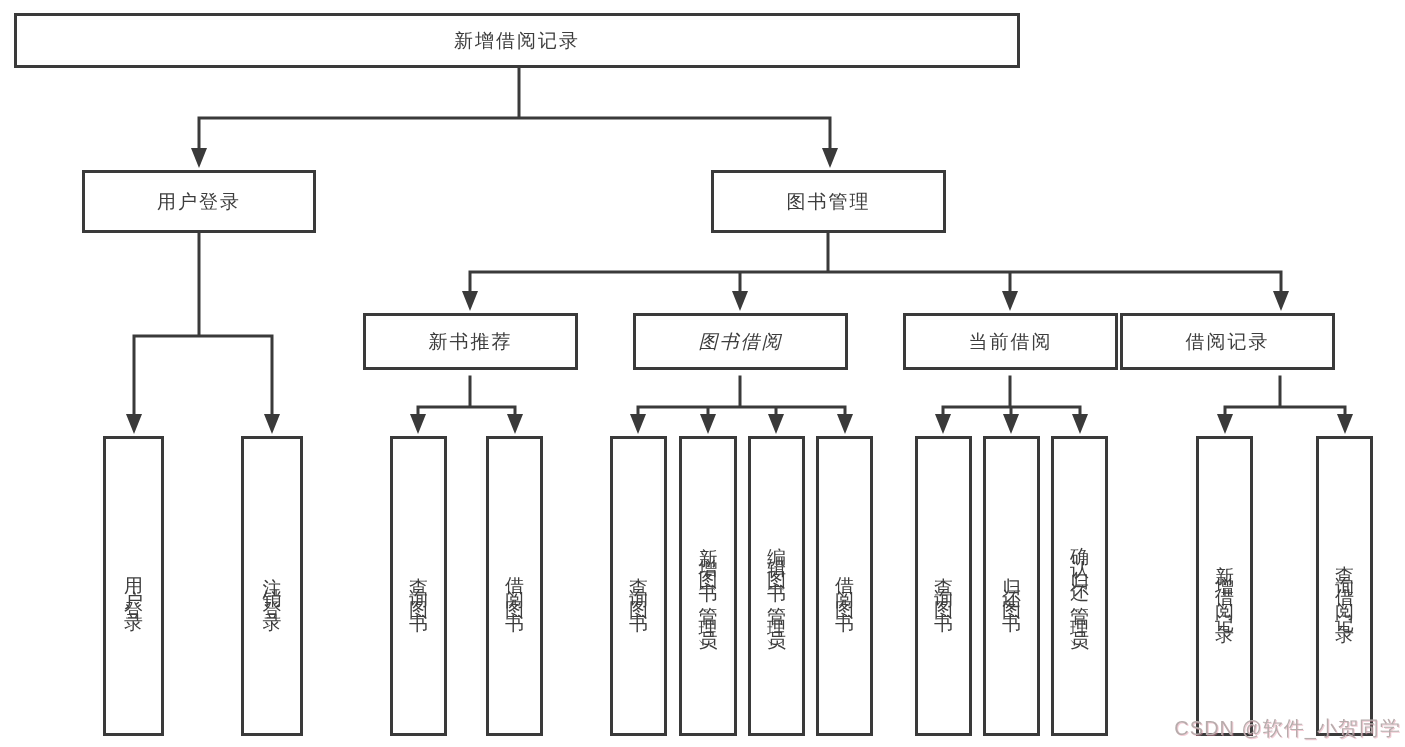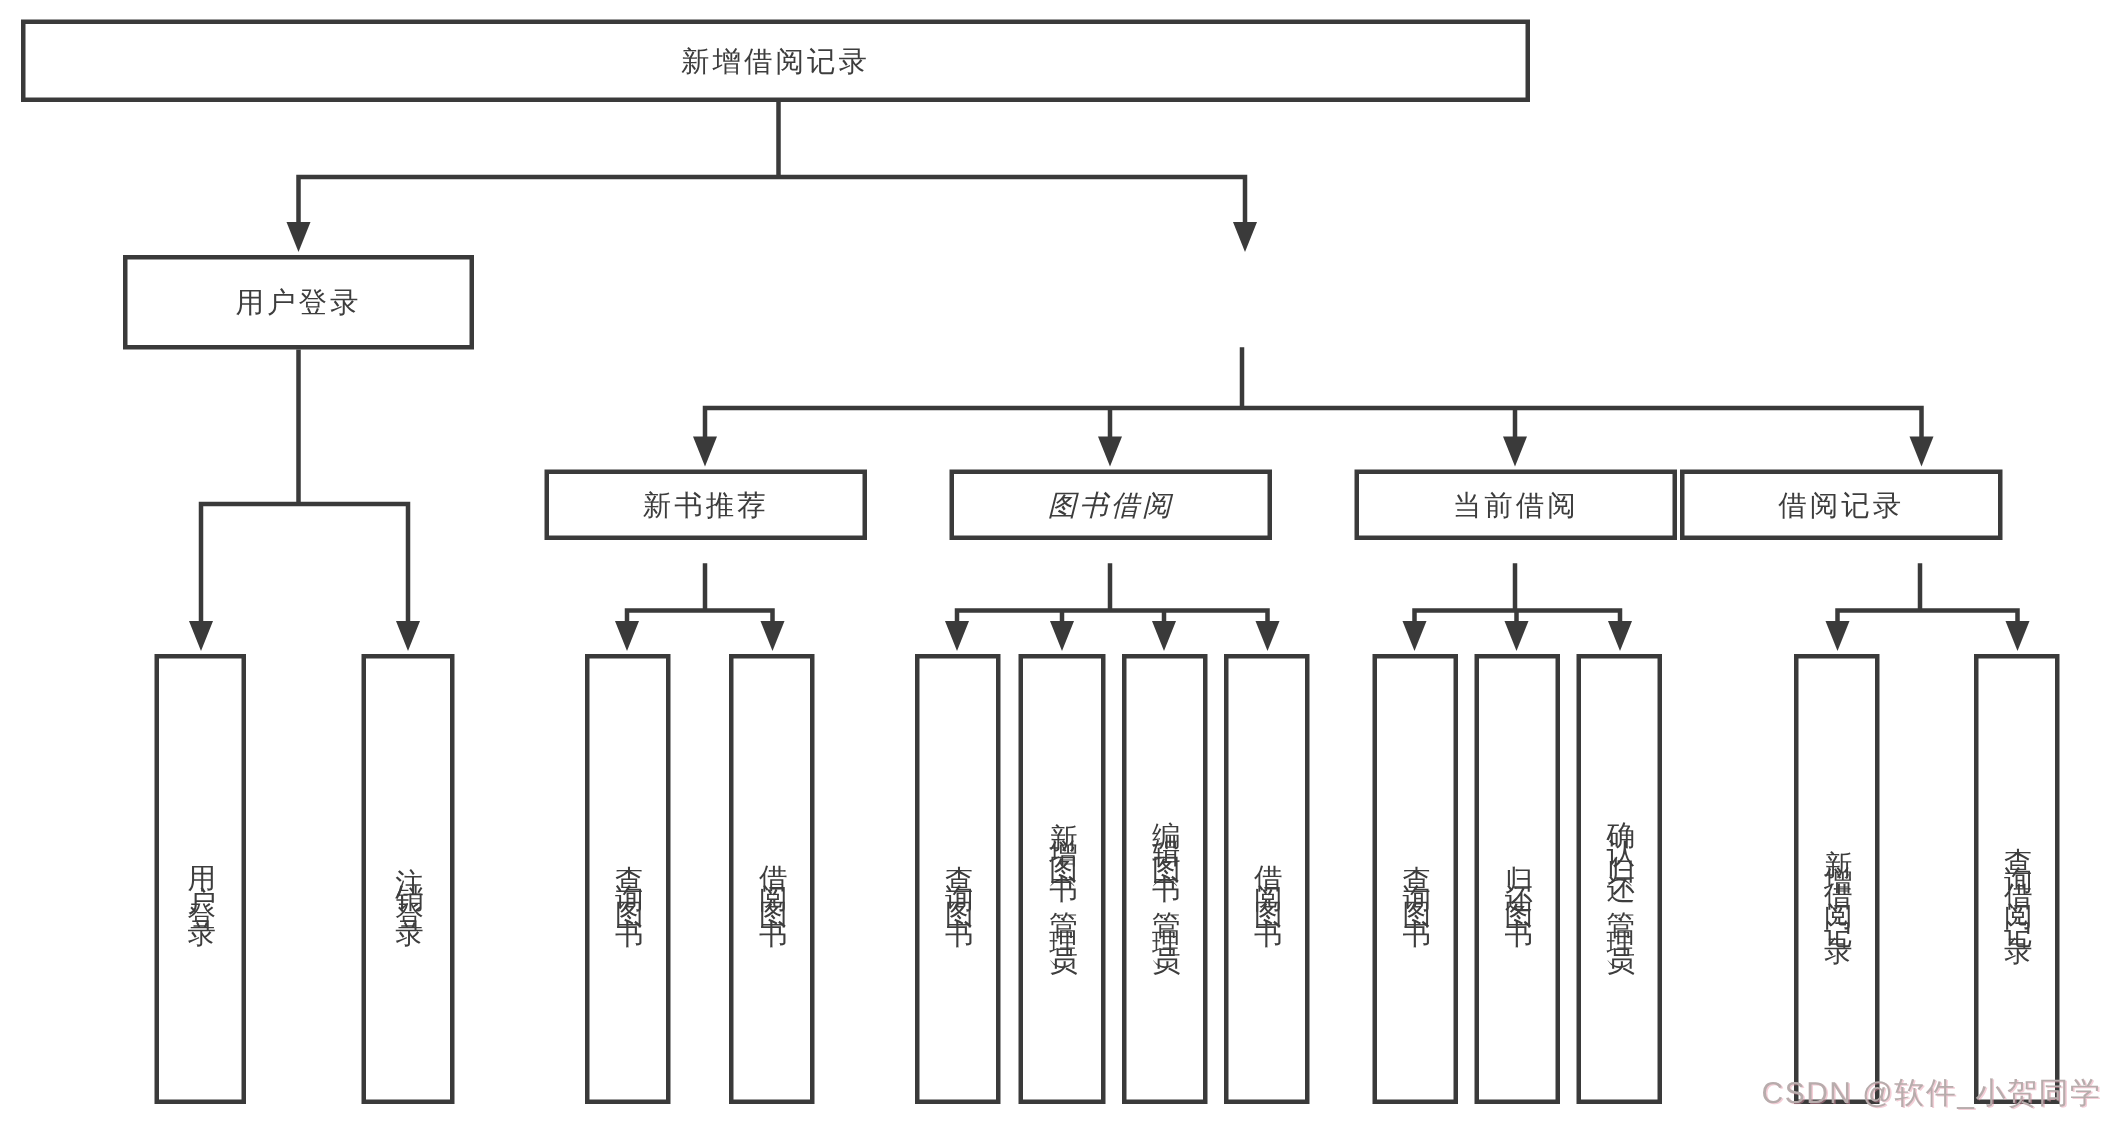--- a/index.html
+++ b/index.html
@@ -16,21 +16,21 @@
     display:flex;align-items:center;justify-content:center;
     font-size:19px;letter-spacing:2px;white-space:nowrap;
   }
   .node.vert{
     writing-mode:vertical-rl;text-orientation:mixed;
     letter-spacing:12px;font-size:19px;white-space:normal;
   }
   .root{left:14px;top:13px;width:1006px;height:55px;}
   .n-user-login{left:82px;top:170px;width:234px;height:63px;}
   .n-book-mgmt{left:711px;top:170px;width:235px;height:63px;}
-  .lvl2{top:313px;width:215px;height:47px;}
+  .lvl2{top:313px;width:215px;height:57px;}
   .n-newbook{left:363px;}
   .n-borrowmod{left:633px;font-style:italic;}
   .n-current{left:903px;}
   .n-records{left:1120px;}
   .leaf{top:436px;height:300px;}
   .L-ul1{left:103px;width:61px;}
   .L-ul2{left:241px;width:62px;}
   .L-nb1{left:390px;width:57px;}
   .L-nb2{left:486px;width:57px;}
   .L-bb1{left:610px;width:57px;}
@@ -89,20 +89,21 @@
       <polygon points="1003,414 1019,414 1011,434"></polygon>
       <polygon points="1072,414 1088,414 1080,434"></polygon>
       <polygon points="1217,414 1233,414 1225,434"></polygon>
       <polygon points="1337,414 1353,414 1345,434"></polygon>
     </g>
   </svg>
 
   <div class="node root">新增借阅记录</div>
 
   <div class="node n-user-login">用户登录</div>
+  <div class="node n-book-mgmt">图书管理</div>
 
   <div class="node lvl2 n-newbook">新书推荐</div>
   <div class="node lvl2 n-borrowmod">图书借阅</div>
   <div class="node lvl2 n-current">当前借阅</div>
   <div class="node lvl2 n-records">借阅记录</div>
 
   <div class="node vert leaf L-ul1">用户登录</div>
   <div class="node vert leaf L-ul2">注销登录</div>
 
   <div class="node vert leaf L-nb1">查询图书</div>

